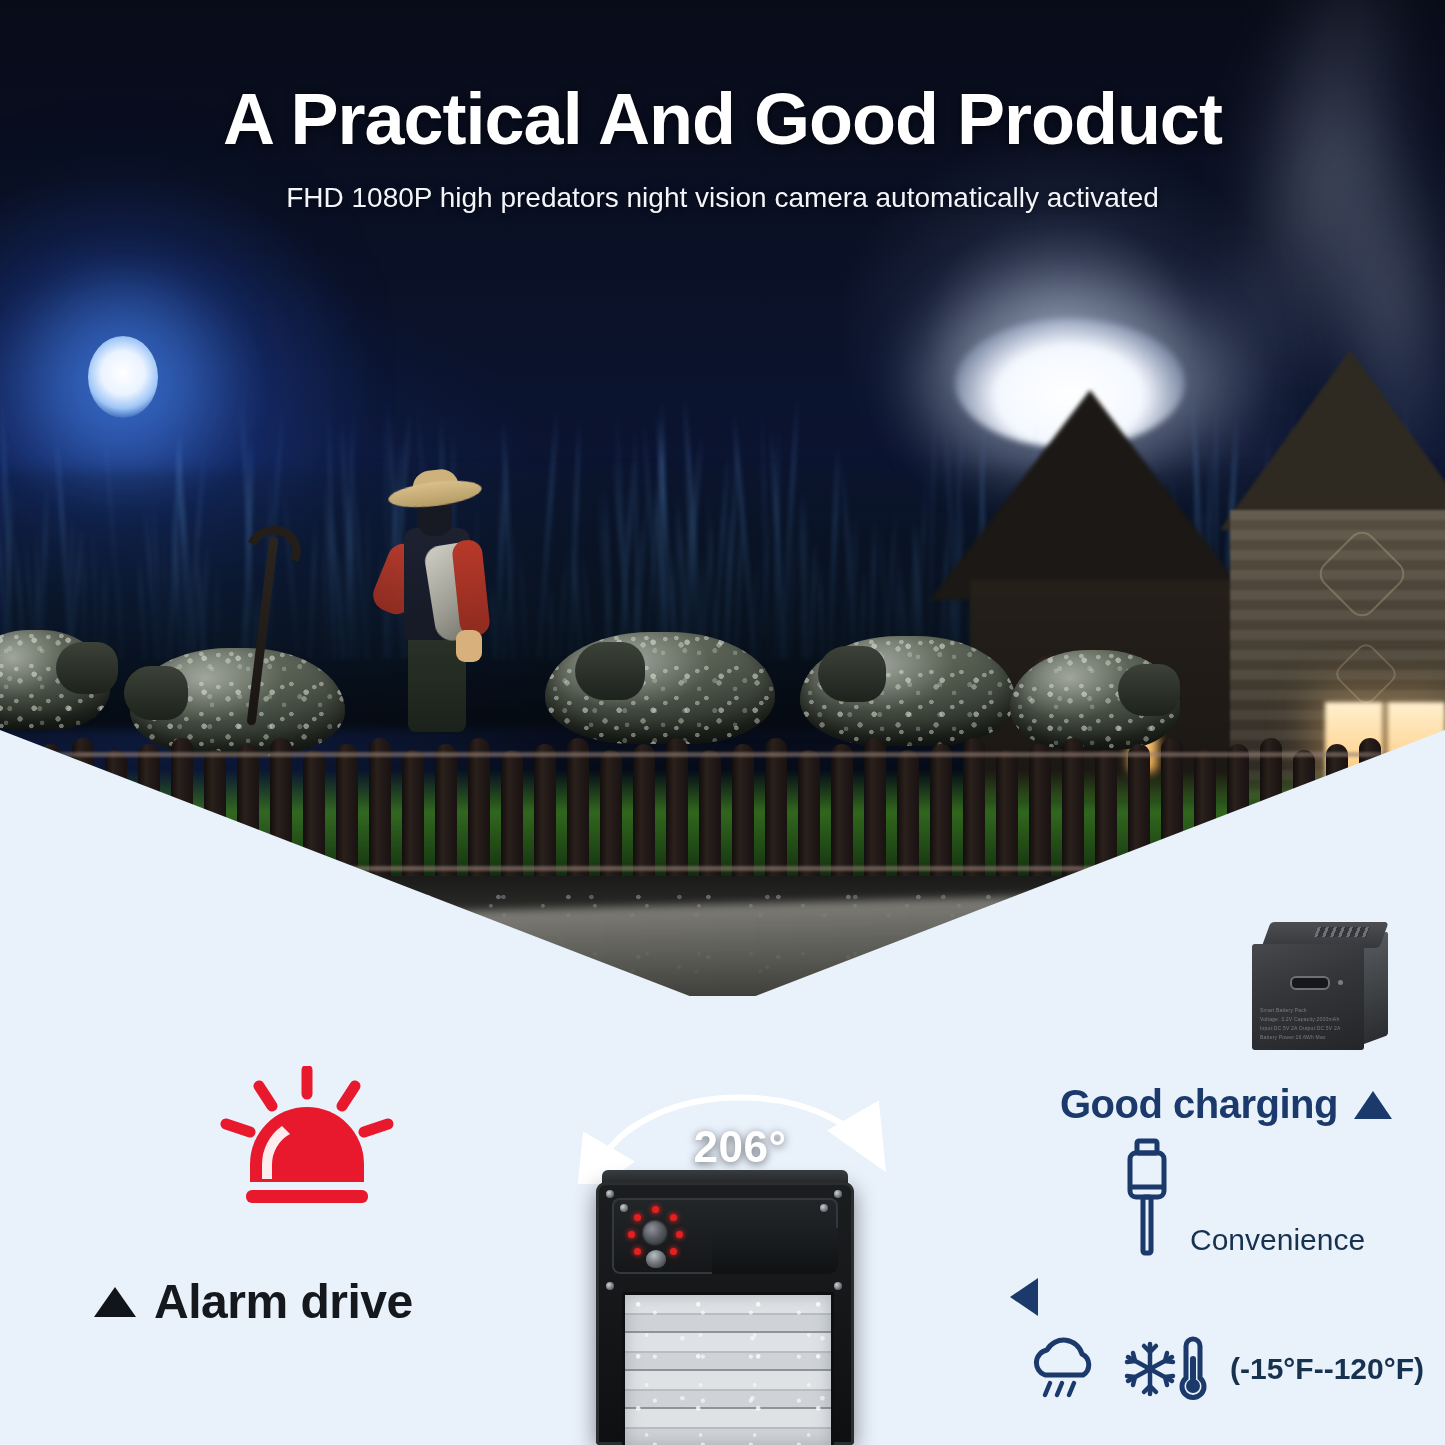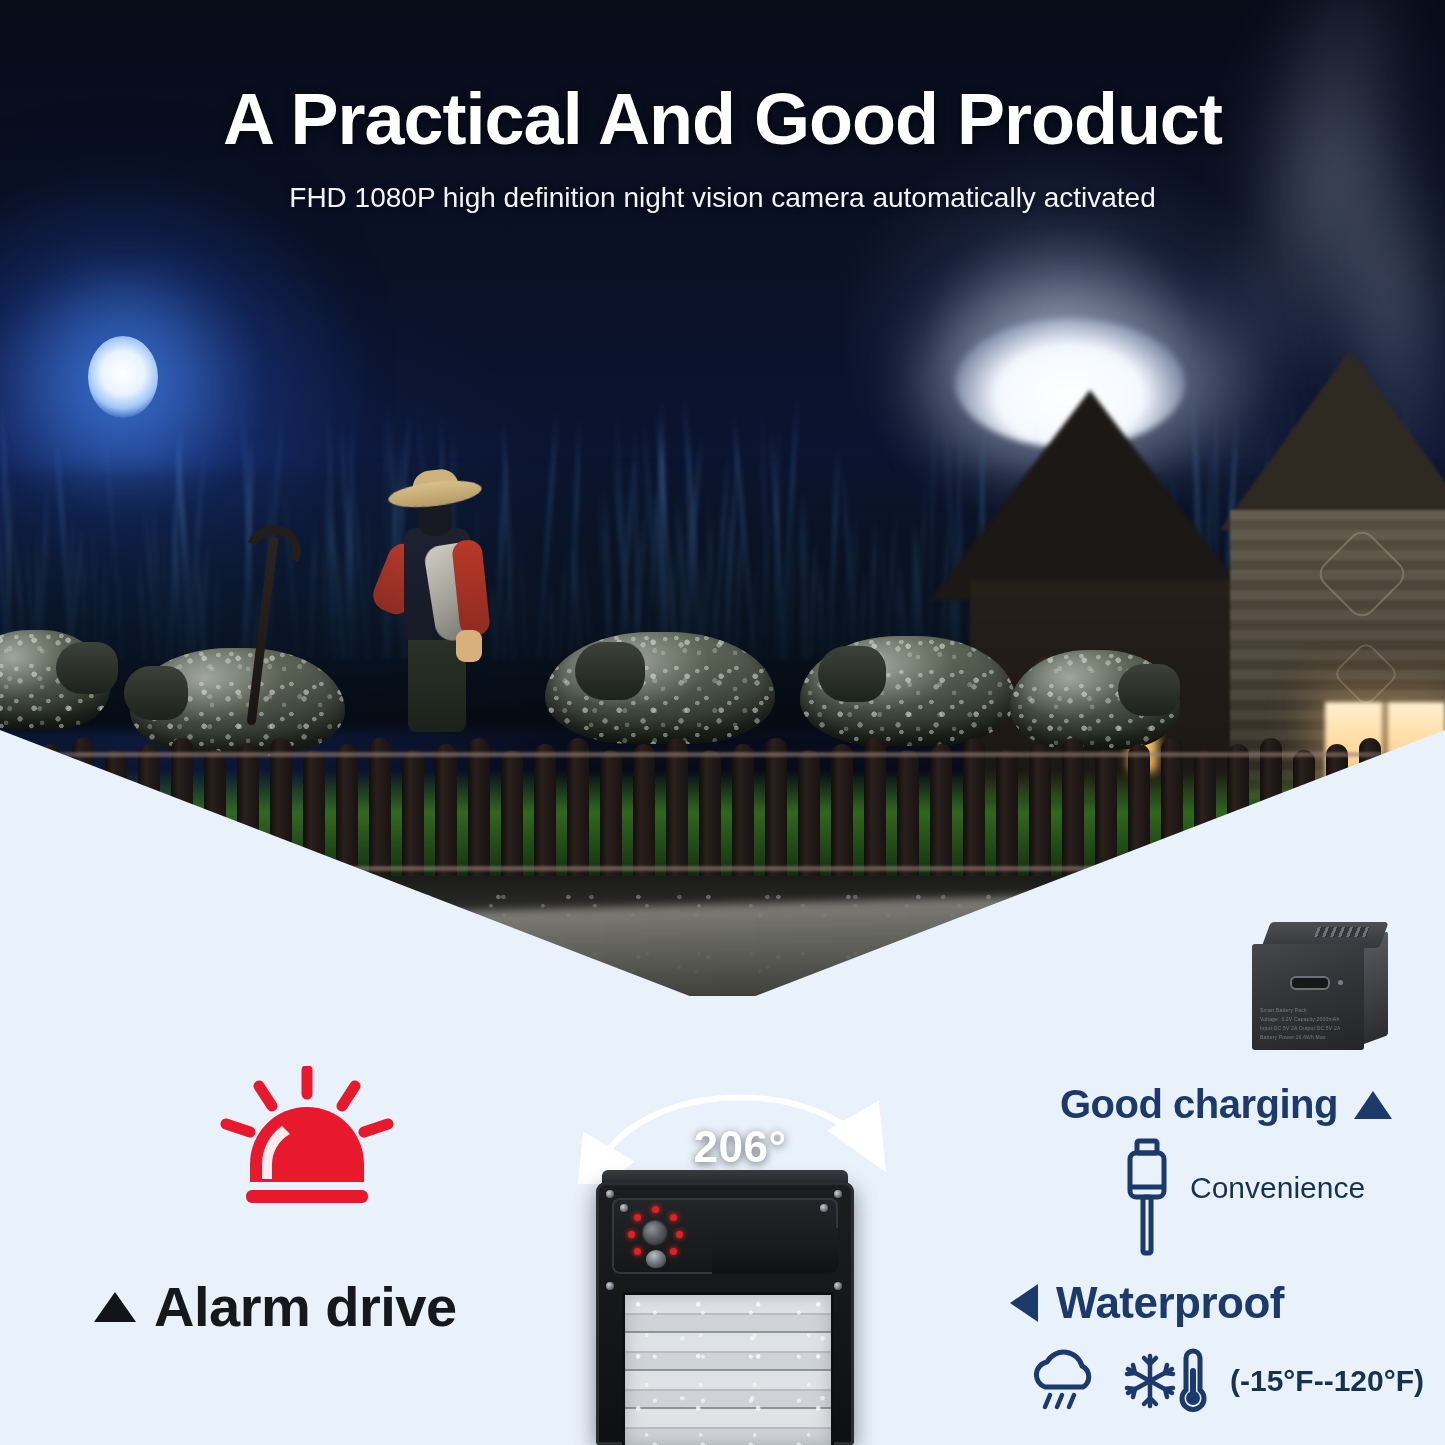--- a/index.html
+++ b/index.html
@@ -569,21 +569,21 @@
     border-bottom: 28px solid #1b3a6b;
   }
   .tri-navy-left {
     width: 0; height: 0;
     border-top: 19px solid transparent;
     border-bottom: 19px solid transparent;
     border-right: 28px solid #1b3a6b;
   }
   .feat-h {
     margin: 0;
-    font-size: 56px;
+    font-size: 48px;
     font-weight: 700;
     color: #15181c;
     letter-spacing: -0.5px;
   }
   .feat-p {
     margin: 14px 0 0 0;
     font-size: 27px;
     line-height: 34px;
     font-weight: 500;
     color: #15181c;
@@ -600,21 +600,21 @@
     display: flex;
     align-items: center;
     gap: 16px;
     font-size: 40px;
     font-weight: 700;
     color: #1b3a6b;
     letter-spacing: -0.5px;
   }
   .wired-row {
     display: flex;
-    align-items: flex-start;
+    align-items: flex-end;
     gap: 14px;
     margin-top: 10px;
     padding-left: 58px;
   }
   .conv-label {
     font-size: 30px;
     font-weight: 500;
     color: #17324f;
     padding-top: 34px;
   }
@@ -976,21 +976,21 @@
         <div class="picket" style="left: 1425px; height: 156px;"></div>
         <div class="wire" style="top: 34px;"></div>
         <div class="wire" style="top: 148px;"></div>
       </div>
     <div class="ground"></div>
     <div class="pavement"></div>
   </div>
 
   <div class="header">
     <h1 class="headline">A Practical And Good Product</h1>
-    <p class="subline">FHD 1080P high definition night vision camera automatically activated</p>
+    <p class="subline">FHD 1080P high predators night vision camera automatically activated</p>
   </div>
 
   <div class="wedge-left"></div>
   <div class="wedge-right"></div>
 
   <div class="panel">
 
     <div class="battery">
       <div class="bat-side"></div>
       <div class="bat-top"></div>
@@ -1081,21 +1081,20 @@
             <rect x="25" y="60" width="8" height="56" rx="2"></rect>
           </g>
         </svg>
         <span class="conv-label">Convenience</span>
       </div>
     </div>
 
     <div class="feat-water">
       <div class="water-head">
         <div class="tri-navy-left"></div>
-        <span>Waterproof</span>
       </div>
       <div class="water-row">
         <svg width="78" height="64" viewBox="0 0 78 64">
           <path d="M19,38 A13,13 0 0 1 21,13 A19,19 0 0 1 56,17 A12,12 0 0 1 57,38 Z" fill="none" stroke="#1b3a6b" stroke-width="5" stroke-linejoin="round"></path>
           <g stroke="#1b3a6b" stroke-width="4.5" stroke-linecap="round">
             <line x1="24" y1="46" x2="19" y2="58"></line>
             <line x1="36" y1="46" x2="31" y2="58"></line>
             <line x1="48" y1="46" x2="43" y2="58"></line>
           </g>
         </svg>

